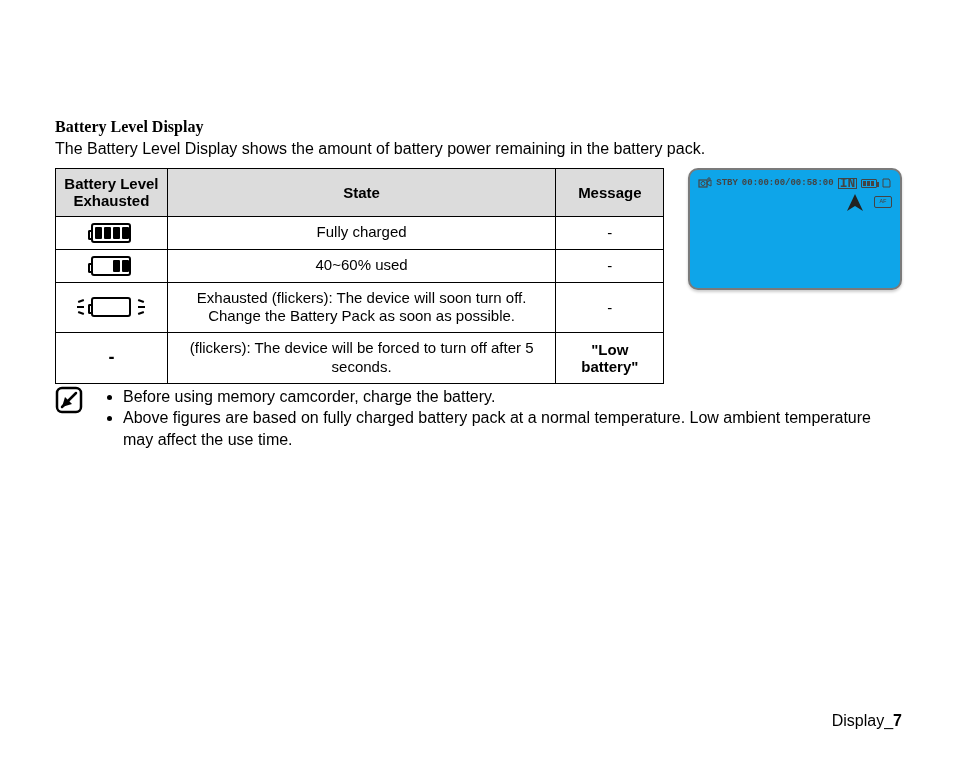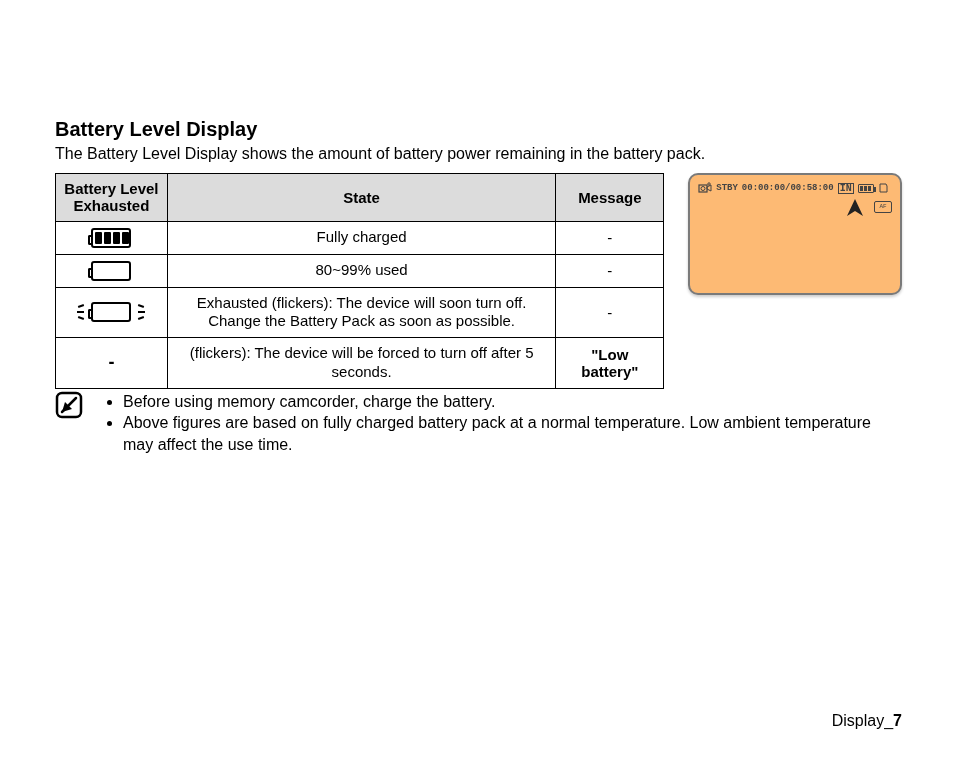--- a/index.html
+++ b/index.html
@@ -1,39 +1,39 @@
 <!DOCTYPE html>
 <html><head>
 <meta charset="utf-8">
 <style>
   * { box-sizing: border-box; margin: 0; padding: 0; }
   html, body { width: 954px; height: 766px; background: #fff; font-family: Arial, Helvetica, sans-serif; color: #000; }
   .page { position: relative; width: 954px; height: 766px; padding: 118px 52px 0 55px; }
-  .title { font-size: 20px; font-weight: bold; margin-bottom: 4px; }
+  .title { font-size: 16px; font-weight: bold; margin-bottom: 4px; font-family: Liberation Serif, serif; }
   .intro { font-size: 16px; margin-bottom: 10px; }
   .content-row { display: flex; align-items: flex-start; gap: 24px; }
   table.battery { border-collapse: collapse; width: 610px; }
   table.battery th, table.battery td { border: 1px solid #000; font-size: 15px; padding: 6px 6px; text-align: center; vertical-align: middle; }
   table.battery th { background: #dcdcdc; font-weight: bold; }
   table.battery th.col-ind { width: 112px; line-height: 1.15; }
   table.battery th.col-state { width: 390px; }
   table.battery th.col-msg { width: 108px; }
   table.battery td.state { line-height: 1.25; }
   .bold { font-weight: bold; }
   .note-row { display: flex; align-items: flex-start; gap: 20px; margin-top: 2px; }
   .note-icon { width: 28px; height: 28px; flex: 0 0 28px; }
   .note-list { list-style: disc; padding-left: 20px; font-size: 16px; line-height: 1.35; }
   .footer { position: absolute; right: 52px; bottom: 36px; font-size: 16px; }
   .footer .pn { font-weight: bold; }
 
   
-  .display { width: 214px; height: 122px; border: 2px solid #7a7a7a; border-radius: 10px; background: #fdba74; position: relative; box-shadow: 0 2px 3px rgba(0,0,0,0.2); }
+  .display { width: 214px; height: 122px; border: 2px solid #7a7a7a; border-radius: 10px; background: #0ea5e9; position: relative; box-shadow: 0 2px 3px rgba(0,0,0,0.2); }
   .disp-bar { position: absolute; top: 6px; left: 8px; right: 8px; height: 14px; font-family: "Courier New", monospace; font-size: 9px; font-weight: bold; color: #444; display: flex; align-items: center; gap: 4px; white-space: nowrap; }
   .disp-cam { width: 14px; height: 12px; }
-  .disp-in { border: 1px solid #444; font-size: 10px; padding: 0 1px; line-height: 9px; }
+  .disp-in { border: 1px solid #444; font-size: 13px; padding: 0 1px; line-height: 9px; }
   .disp-batt { width: 16px; height: 9px; border: 1px solid #444; border-radius: 1px; position: relative; }
   .disp-batt::after { content: ""; position: absolute; right: -3px; top: 2px; width: 2px; height: 5px; background: #444; }
   .disp-batt .bar { position: absolute; top: 1px; bottom: 1px; width: 3px; background: #444; }
   .disp-batt .b1 { left: 1px; } .disp-batt .b2 { left: 5px; } .disp-batt .b3 { left: 9px; }
   .disp-sd { width: 10px; height: 10px; }
   .disp-arrow { position: absolute; top: 22px; right: 34px; width: 22px; height: 22px; }
   .disp-af { position: absolute; top: 26px; right: 8px; width: 18px; height: 12px; border: 1.5px solid #444; border-radius: 2px; font-size: 6px; text-align: center; line-height: 10px; color: #444; font-family: "Courier New", monospace; }
 
   
   .batt { display: inline-block; position: relative; }
@@ -74,24 +74,24 @@
             <span class="batt">
               <span class="body"><span class="tip"></span><span class="seg s1"></span><span class="seg s2"></span><span class="seg s3"></span><span class="seg s4"></span></span>
             </span>
           </td>
           <td class="state">Fully charged</td>
           <td>-</td>
         </tr>
         <tr>
           <td>
             <span class="batt">
-              <span class="body"><span class="tip"></span></span>
+              <span class="body"><span class="tip"></span><span class="seg s3"></span><span class="seg s4"></span></span>
             </span>
           </td>
-          <td class="state">80~99% used</td>
+          <td class="state">40~60% used</td>
           <td>-</td>
         </tr>
         <tr>
           <td>
             <span class="batt flicker">
               <span class="ray r-l1"></span><span class="ray r-l2"></span><span class="ray r-l3"></span>
               <span class="body"><span class="tip"></span></span>
               <span class="ray r-r1"></span><span class="ray r-r2"></span><span class="ray r-r3"></span>
             </span>
           </td>

